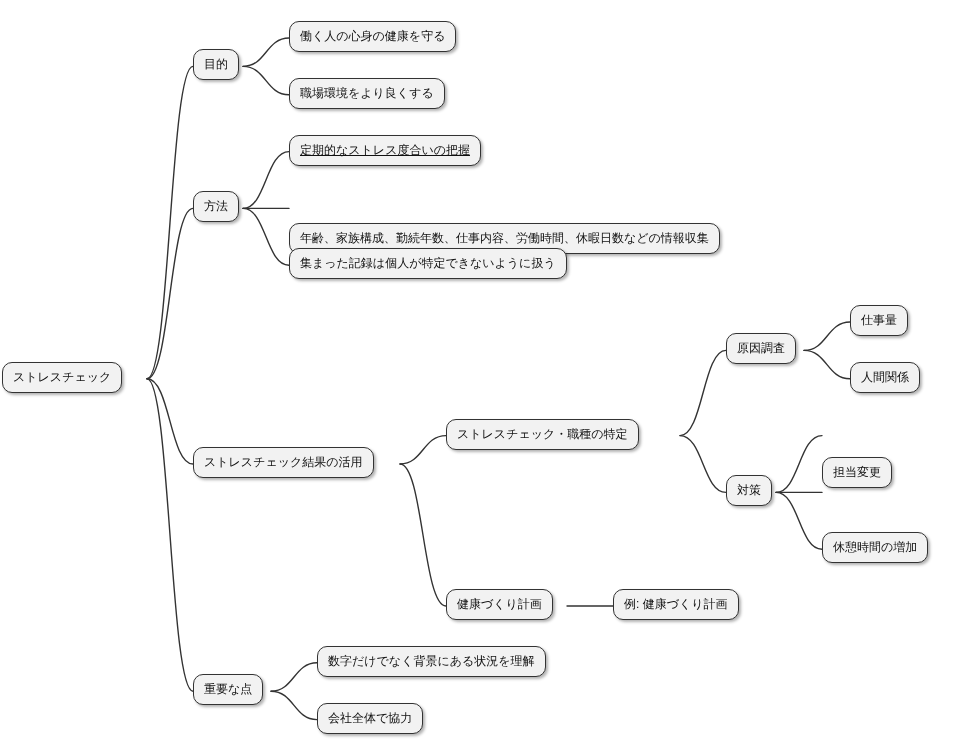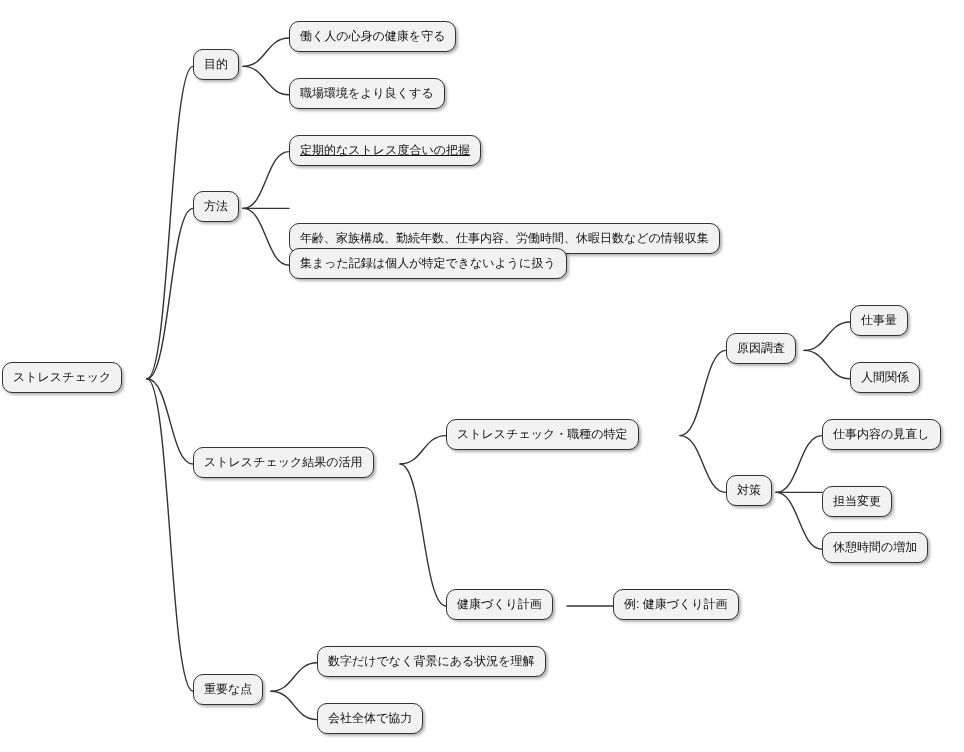--- a/index.html
+++ b/index.html
@@ -80,21 +80,20 @@
     <div class="node" style="left: 193px; top: 191.4px;"><span class="lbl">方法</span></div>
     <div class="node" style="left: 289px; top: 134.6px; text-decoration: underline;"><span class="lbl">定期的なストレス度合いの把握</span></div>
     <div class="node" style="left: 289px; top: 191.4px; margin-top: 32px;"><span class="lbl">年齢、家族構成、勤続年数、仕事内容、労働時間、休暇日数などの情報収集</span></div>
     <div class="node" style="left: 289px; top: 248.2px;"><span class="lbl">集まった記録は個人が特定できないように扱う</span></div>
     <div class="node" style="left: 193px; top: 447px;"><span class="lbl">ストレスチェック結果の活用</span></div>
     <div class="node" style="left: 446px; top: 418.6px;"><span class="lbl">ストレスチェック・職種の特定</span></div>
     <div class="node" style="left: 726px; top: 333.4px;"><span class="lbl">原因調査</span></div>
     <div class="node" style="left: 850px; top: 305px;"><span class="lbl">仕事量</span></div>
     <div class="node" style="left: 850px; top: 361.8px;"><span class="lbl">人間関係</span></div>
     <div class="node" style="left: 726px; top: 475.4px;"><span class="lbl">対策</span></div>
-    <div class="node" style="left: 822px; top: 418.6px;"><span class="lbl">仕事内容の見直し</span></div>
-    <div class="node" style="left: 822px; top: 486px;"><span class="lbl">担当変更</span></div>
+    <div class="node" style="left: 822px; top: 457px;"><span class="lbl">担当変更</span></div>
     <div class="node" style="left: 822px; top: 532.2px;"><span class="lbl">休憩時間の増加</span></div>
     <div class="node" style="left: 446px; top: 589px; border-radius: 10px;"><span class="lbl">健康づくり計画</span></div>
     <div class="node" style="left: 613px; top: 589px;"><span class="lbl">例: 健康づくり計画</span></div>
     <div class="node" style="left: 193px; top: 674.2px;"><span class="lbl">重要な点</span></div>
     <div class="node" style="left: 317px; top: 645.8px;"><span class="lbl">数字だけでなく背景にある状況を理解</span></div>
     <div class="node" style="left: 317px; top: 702.6px;"><span class="lbl">会社全体で協力</span></div>
   </div>
 
 </body></html>

